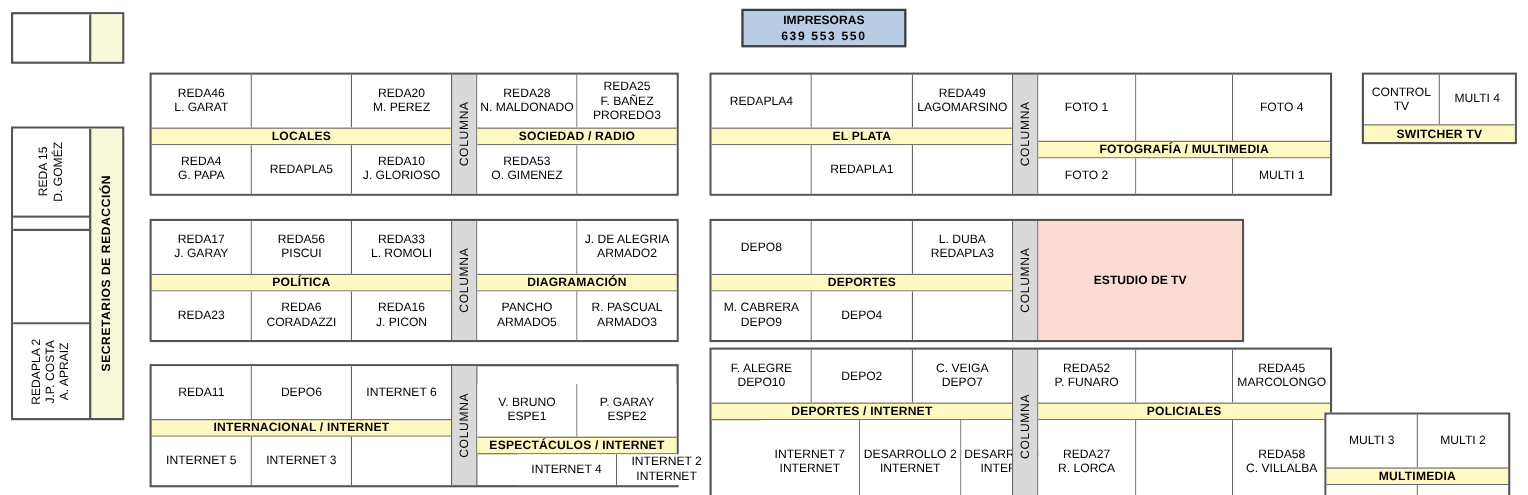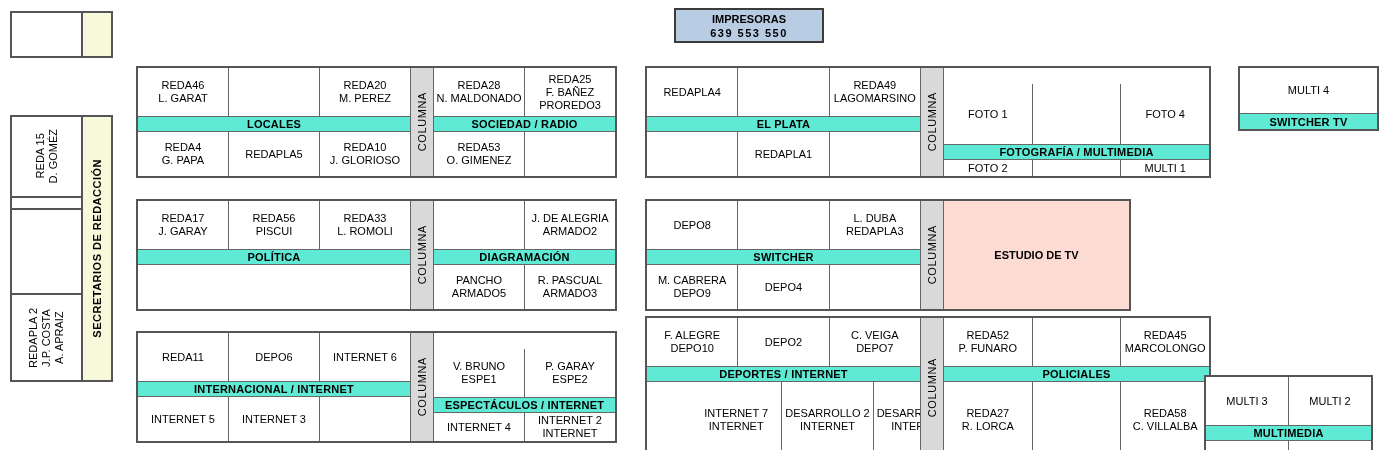--- a/index.html
+++ b/index.html
@@ -8,21 +8,21 @@
     font-family:"Liberation Sans","DejaVu Sans",sans-serif;
     color:#000000;
   }
   .blk{position:absolute;box-sizing:border-box;border:2px solid #555555;background:#ffffff;}
   .rowcells{display:flex;width:100%;}
   .cell{box-sizing:border-box;border-right:1px solid #666666;display:flex;
         flex-direction:column;align-items:center;justify-content:center;
         text-align:center;font-size:11px;line-height:13px;flex:1 1 0;
         padding:1px 2px;background:#ffffff;}
   .cell:last-child{border-right:none;}
-  .band{box-sizing:border-box;width:100%;background:#5eead4;
+  .band{box-sizing:border-box;width:100%;background:#fef9c3;
         border-top:1px solid #666666;border-bottom:1px solid #666666;
         font-size:11px;font-weight:bold;text-align:center;
         letter-spacing:.2px;display:flex;align-items:center;justify-content:center;}
   .colstrip{box-sizing:border-box;background:#d9d9d9;
         border-left:1px solid #666666;border-right:1px solid #666666;
         display:flex;align-items:center;justify-content:center;}
   .colstrip span{writing-mode:vertical-rl;transform:rotate(180deg);
         font-size:11px;letter-spacing:.6px;white-space:nowrap;}
   .grp{display:flex;flex-direction:column;}
   .hbox{position:absolute;box-sizing:border-box;border:2px solid #3b3b3b;
@@ -122,51 +122,57 @@
     <div class="rowcells" style="flex:1;">
       <div class="cell"></div>
       <div class="cell">REDAPLA1</div>
       <div class="cell"></div>
     </div>
   </div>
   <div class="colstrip" style="width:24px;">
     <span>COLUMNA</span>
   </div>
   <div class="grp" style="flex:1;">
-    <div class="rowcells" style="height:60px;margin-top:16px;">
+    <div class="rowcells" style="height:60px;">
       <div class="cell">FOTO 1</div>
       <div class="cell"></div>
       <div class="cell">FOTO 4</div>
     </div>
     <div class="band" style="height:16px;">FOTOGRAFÍA / MULTIMEDIA</div>
     <div class="rowcells" style="flex:1;">
       <div class="cell">FOTO 2</div>
       <div class="cell"></div>
       <div class="cell">MULTI 1</div>
     </div>
   </div>
 </div>
 
 <div class="blk" style="left:1238px;top:66px;width:141px;height:65px;">
   <div class="grp" style="height:100%;">
     <div class="rowcells" style="flex:1;">
+      <div class="cell">CONTROL TV</div>
       <div class="cell">MULTI 4</div>
     </div>
     <div class="band" style="height:16px;border-bottom:none;">SWITCHER TV</div>
   </div>
 </div>
 
 <div class="blk" style="left:136px;top:199px;width:481px;height:112px;display:flex;">
   <div class="grp" style="width:272px;">
     <div class="rowcells" style="height:48px;">
       <div class="cell">REDA17<br>J. GARAY</div>
       <div class="cell">REDA56<br>PISCUI</div>
       <div class="cell">REDA33<br>L. ROMOLI</div>
     </div>
     <div class="band" style="height:16px;">POLÍTICA</div>
+    <div class="rowcells" style="flex:1;">
+      <div class="cell">REDA23</div>
+      <div class="cell">REDA6<br>CORADAZZI</div>
+      <div class="cell">REDA16<br>J. PICON</div>
+    </div>
   </div>
   <div class="colstrip" style="width:24px;">
     <span>COLUMNA</span>
   </div>
   <div class="grp" style="flex:1;">
     <div class="rowcells" style="height:48px;">
       <div class="cell"></div>
       <div class="cell">J. DE ALEGRIA<br>ARMADO2</div>
     </div>
     <div class="band" style="height:16px;">DIAGRAMACIÓN</div>
@@ -177,21 +183,21 @@
   </div>
 </div>
 
 <div class="blk" style="left:645px;top:199px;width:486px;height:112px;display:flex;">
   <div class="grp" style="width:273px;">
     <div class="rowcells" style="height:48px;">
       <div class="cell">DEPO8</div>
       <div class="cell"></div>
       <div class="cell">L. DUBA<br>REDAPLA3</div>
     </div>
-    <div class="band" style="height:16px;">SWITCHER</div>
+    <div class="band" style="height:16px;">DEPORTES</div>
     <div class="rowcells" style="flex:1;">
       <div class="cell">M. CABRERA<br>DEPO9</div>
       <div class="cell">DEPO4</div>
       <div class="cell"></div>
     </div>
   </div>
   <div class="colstrip" style="width:24px;">
     <span>COLUMNA</span>
   </div>
   <div class="pink" style="flex:1;">
@@ -215,21 +221,21 @@
   </div>
   <div class="colstrip" style="width:24px;">
     <span>COLUMNA</span>
   </div>
   <div class="grp" style="flex:1;">
     <div class="rowcells" style="height:48px;margin-top:16px;">
       <div class="cell">V. BRUNO<br>ESPE1</div>
       <div class="cell">P. GARAY<br>ESPE2</div>
     </div>
     <div class="band" style="height:16px;">ESPECTÁCULOS / INTERNET</div>
-    <div class="rowcells" style="flex:1;">
+    <div class="rowcells" style="flex:1;padding-left:36px;">
       <div class="cell">INTERNET 4</div>
       <div class="cell">INTERNET 2<br>INTERNET</div>
     </div>
   </div>
 </div>
 
 <div class="blk" style="left:645px;top:316px;width:566px;height:143px;display:flex;">
   <div class="grp" style="width:273px;">
     <div class="rowcells" style="height:48px;">
       <div class="cell">F. ALEGRE<br>DEPO10</div>

